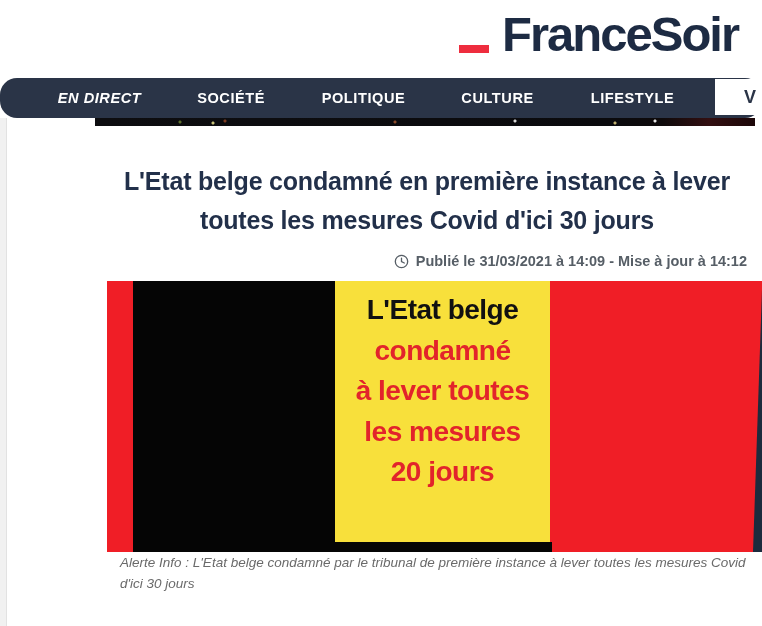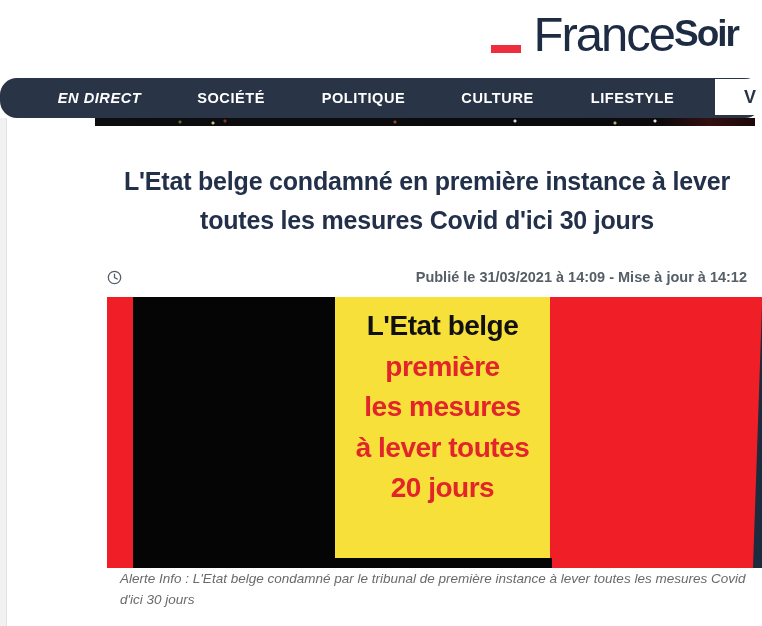--- a/index.html
+++ b/index.html
@@ -4,22 +4,22 @@
 <style>
   * { margin:0; padding:0; box-sizing:border-box; }
   html,body { width:762px; height:626px; background:#fff; overflow:hidden;
               font-family:"Liberation Sans", sans-serif; }
   .page { position:relative; width:762px; height:626px; background:#fff; }
 
   
   .header { position:relative; height:78px; background:#fff; }
   .logo { position:absolute; right:24px; top:6px; display:flex; align-items:flex-end; cursor:pointer; }
   .logo-dash { width:30px; height:8px; background:#ee2d3e; margin:0 13px 9px 0; }
-  .logo-france { font-size:49px; font-weight:400; color:#1d2b43; letter-spacing:-2px; line-height:56px; }
-  .logo-soir { font-size:37px; font-weight:800; color:#1d2b43; letter-spacing:-2px; line-height:56px; }
+  .logo-france { font-size:49px; font-weight:700; color:#1d2b43; letter-spacing:-2px; line-height:56px; }
+  .logo-soir { font-size:49px; font-weight:800; color:#1d2b43; letter-spacing:-2px; line-height:56px; }
 
   
   .nav { position:relative; height:40px; background:#2a3447;border-radius:17px; }
   .nav-inner { position:absolute; left:55px; right:85px; top:0; bottom:0;
                display:flex; justify-content:space-between; align-items:center; }
   .nav-item { color:#fff; font-size:15.5px; font-weight:600; letter-spacing:0.6px;
               cursor:pointer; white-space:nowrap; transform:scaleX(0.94); }
   .nav-item.italic { font-style:italic; }
   .nav-white-box { position:absolute; right:0; top:1px; width:47px; height:36px; background:#fff;
                    display:flex; align-items:center; cursor:pointer; }
@@ -39,21 +39,21 @@
   }
 
   
   .left-gutter { position:absolute; left:0; top:118px; bottom:0; width:7px;
                  background:#f1f1f1; border-right:1px solid #e2e2e2; }
 
   
   .content { margin-left:72px; width:675px;padding-left:35px; }
   .article-title { margin-top:36px; text-align:center; color:#22304a;
                    font-size:25px; line-height:39px; font-weight:700; letter-spacing:-0.2px; }
-  .pub-row { margin-top:29px; display:flex; justify-content:space-between; align-items:center;
+  .pub-row { margin-top:13px; display:flex; justify-content:flex-end; align-items:center;
              gap:7px; color:#565e66; font-size:14.5px; font-weight:700; }
   .clock-icon { width:15px; height:15px; display:block; }
 
   
   .hero { position:relative; margin-top:12px; width:675px; height:271px; display:flex; }
   .seg-red-left  { width:26px;  background:#f01e26; }
   .seg-black     { width:202px; background:#050505; }
   .seg-yellow    { width:215px; background:#f8e03b; position:relative; text-align:center;
                    padding-top:9px; }
   .seg-red-right { width:232px; background:#f01e26; }
@@ -110,23 +110,23 @@
         <path d="M8 4.4 V8 L11 9.6" stroke-linecap="round"></path>
       </svg>
       <span>Publié le 31/03/2021 à 14:09 - Mise à jour à 14:12</span>
     </div>
 
     <div class="hero">
       <div class="seg-red-left"></div>
       <div class="seg-black"></div>
       <div class="seg-yellow">
         <div class="flag-line black">L'Etat belge</div>
-        <div class="flag-line red">première</div>
+        <div class="flag-line red">condamné</div>
+        <div class="flag-line red">à lever toutes</div>
         <div class="flag-line red">les mesures</div>
-        <div class="flag-line red">à lever toutes</div>
         <div class="flag-line red">20 jours</div>
       </div>
       <div class="seg-red-right"></div>
       <div class="seg-navy"></div>
       <div class="yellow-bottom-band"></div>
     </div>
 
     <div class="caption-block">
       <div>Alerte Info : L'Etat belge condamné par le tribunal de première instance à lever toutes les mesures Covid d'ici 30 jours</div>
     </div>

